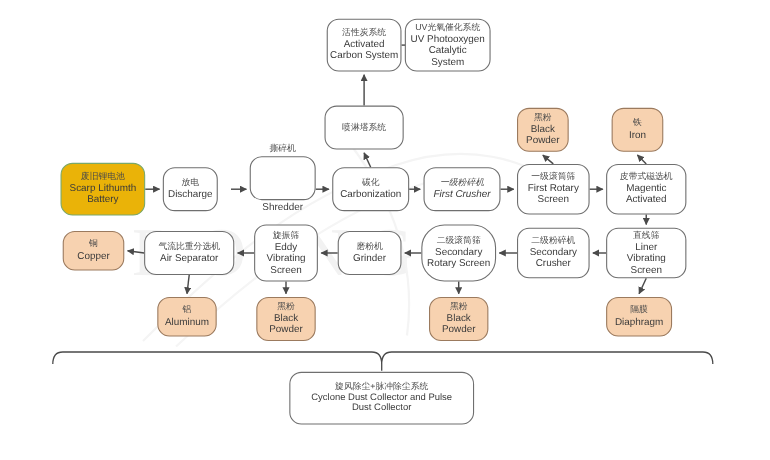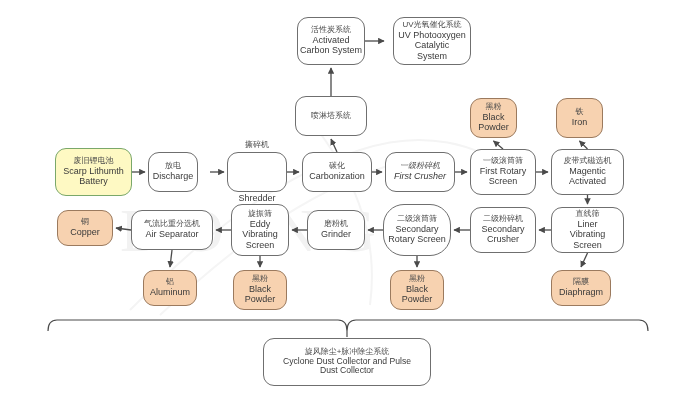--- a/index.html
+++ b/index.html
@@ -59,21 +59,21 @@
     color: #4a4a4a;
     letter-spacing: 0px;
     white-space: nowrap;
   }
   .node .en {
     font-size: 9px;
     color: #3a3a3a;
     white-space: nowrap;
   }
   .node.green {
-    background: #fef9c3;
+    background: #eab308;
     border-color: #7aa86a;
   }
   .node.orange {
     background: #f7d2b0;
     border-color: #9b7a5e;
   }
   .node.wide .en { font-size: 8.6px; }
   svg#edges {
     position: absolute;
     left: 0; top: 0;
@@ -138,21 +138,21 @@
           <div>Scarp Lithumth</div>
           <div>Battery</div>
         </div>
       </div>
       <div class="node" style="left: 148px; top: 152px; width: 50px; height: 40px;">
         <div class="cn">放电</div>
         <div class="en">
           <div>Discharge</div>
         </div>
       </div>
-      <div class="node" style="left: 227px; top: 152px; width: 60px; height: 40px; gap: 43px;">
+      <div class="node" style="left: 227px; top: 142px; width: 60px; height: 40px; gap: 43px;">
         <div class="cn">撕碎机</div>
         <div class="en">
           <div>Shredder</div>
         </div>
       </div>
       <div class="node" style="left: 302px; top: 152px; width: 70px; height: 40px;">
         <div class="cn">碳化</div>
         <div class="en">
           <div>Carbonization</div>
         </div>
@@ -180,21 +180,21 @@
       <div class="node" style="left: 295px; top: 96px; width: 72px; height: 40px;">
         <div class="cn">喷淋塔系统</div>
       </div>
       <div class="node" style="left: 297px; top: 17px; width: 68px; height: 48px;">
         <div class="cn">活性炭系统</div>
         <div class="en">
           <div>Activated</div>
           <div>Carbon System</div>
         </div>
       </div>
-      <div class="node" style="left: 393px; top: 17px; width: 78px; height: 48px;">
+      <div class="node" style="left: 368px; top: 17px; width: 78px; height: 48px;">
         <div class="cn">UV光氧催化系统</div>
         <div class="en">
           <div>UV Photooxygen</div>
           <div>Catalytic</div>
           <div>System</div>
         </div>
       </div>
       <div class="node orange" style="left: 470px; top: 98px; width: 47px; height: 40px;">
         <div class="cn">黑粉</div>
         <div class="en">

